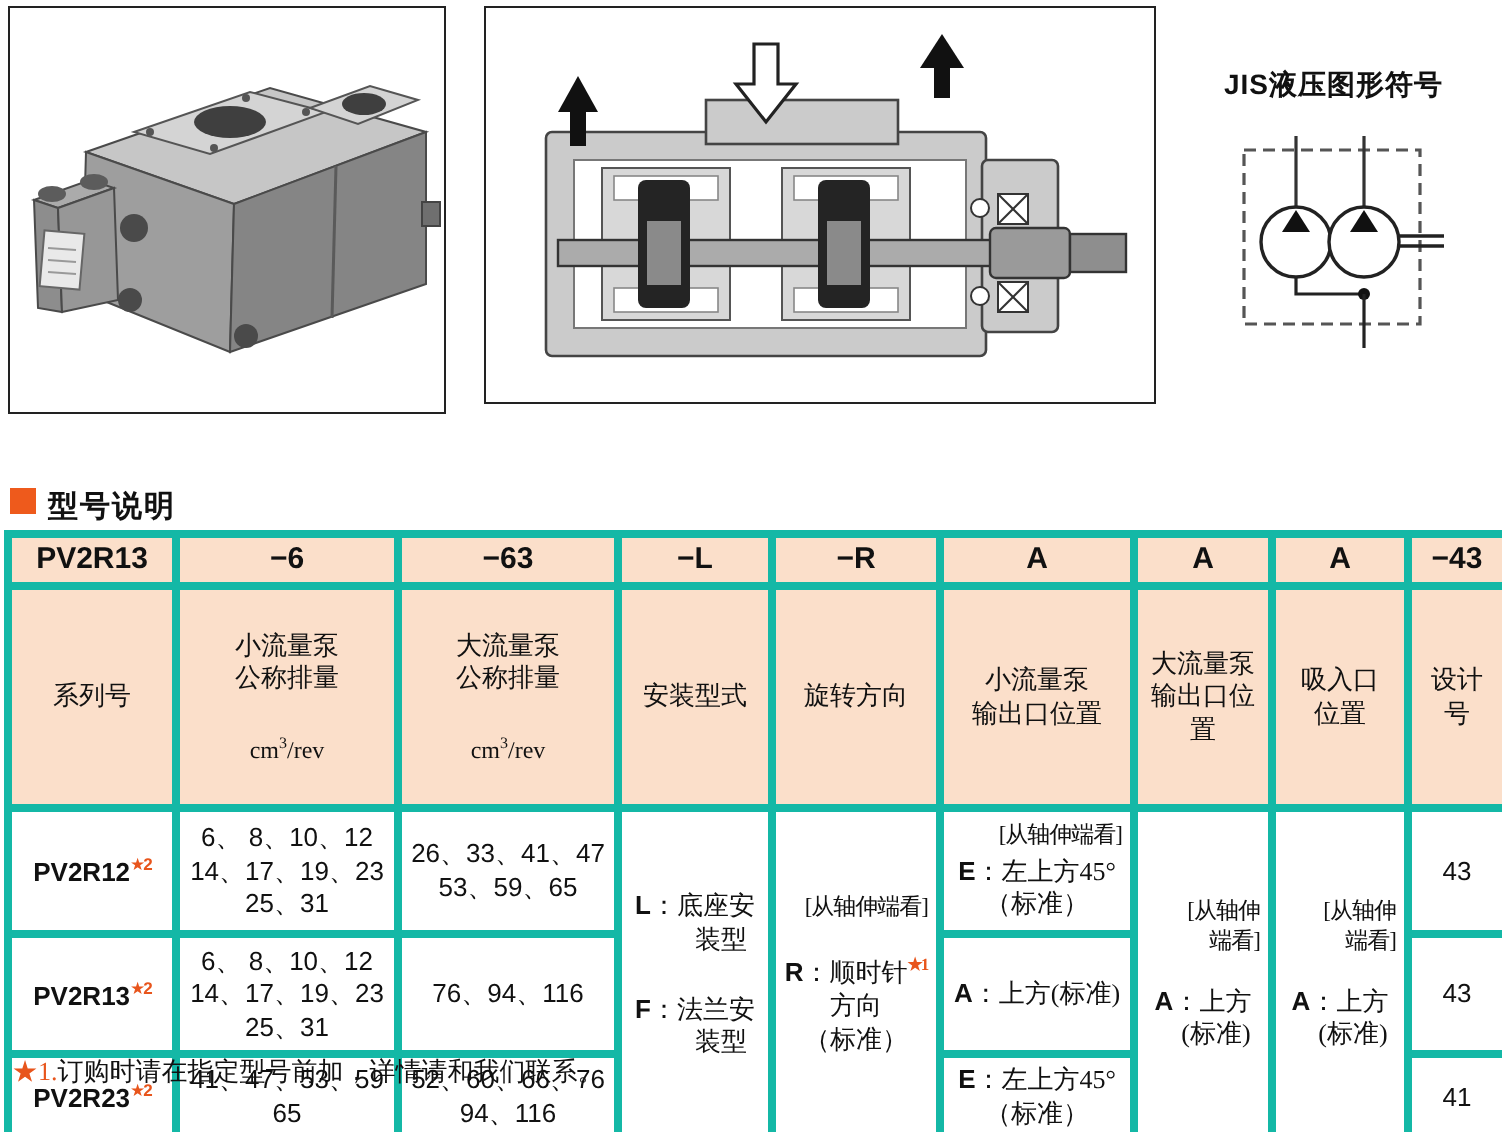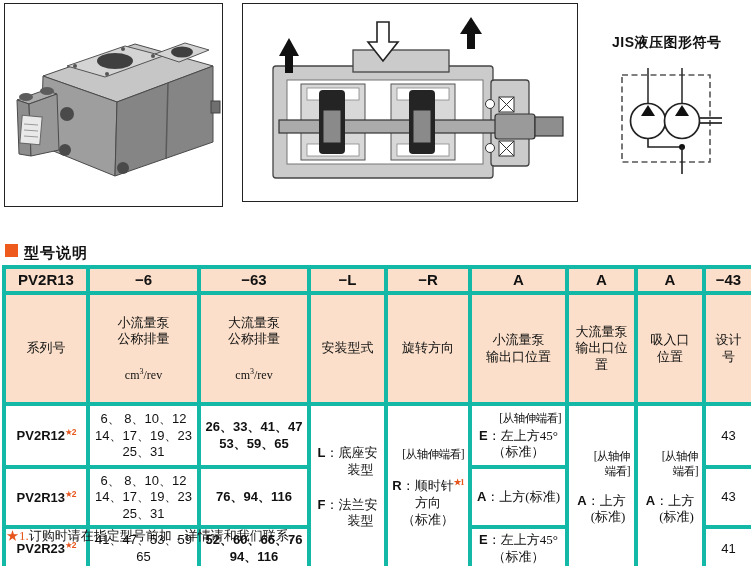--- a/index.html
+++ b/index.html
@@ -26,21 +26,21 @@
   table.model td{border:4px solid #14b8a6;text-align:center;vertical-align:middle;
       padding:3px 4px;font-size:13px;line-height:1.28;box-sizing:border-box;overflow:hidden;}
   tr.r-code td{height:26px;background:#fbdfca;font-weight:bold;font-size:15px;
       border-bottom:1px solid #000;padding:1px 2px;}
   tr.r-desc td{height:60px;background:#fbdfca;border-bottom:3px solid #000;
       font-family:"Liberation Serif","DejaVu Serif",serif;white-space:pre-line;}
   tr.r1 td{height:63px;} tr.r2 td{height:60px;} tr.r3 td{height:38px;}
   td.dotted{border-left:1px dotted #555;}
   td.c-series{font-weight:bold;}
   td.c-nums{text-align:left;padding-left:12px;white-space:pre-line;}
-  td.c-nums2{text-align:left;padding-left:9px;white-space:pre-line;font-weight:bold;}
+  td.c-nums2{text-align:left;padding-left:9px;white-space:pre-line;}
   .unit{font-size:12px;margin-top:2px;}
   .unit sup{font-size:8px;}
   sup.star{color:#e8551c;font-size:8.5px;vertical-align:super;font-weight:bold;letter-spacing:-1px;}
   td.c-mount{text-align:left;padding-left:13px;font-family:"Liberation Serif","DejaVu Serif",serif;}
   td.c-mount b,.optline b{font-family:"Liberation Sans","DejaVu Sans",sans-serif;}
   .opt{white-space:pre-line;}
   .opt2{margin-top:18px;}
   .view{font-size:11.5px;letter-spacing:-0.5px;font-family:"Liberation Serif","DejaVu Serif",serif;
         white-space:pre-line;text-align:right;}
   td.c-rot{font-family:"Liberation Serif","DejaVu Serif",serif;}

